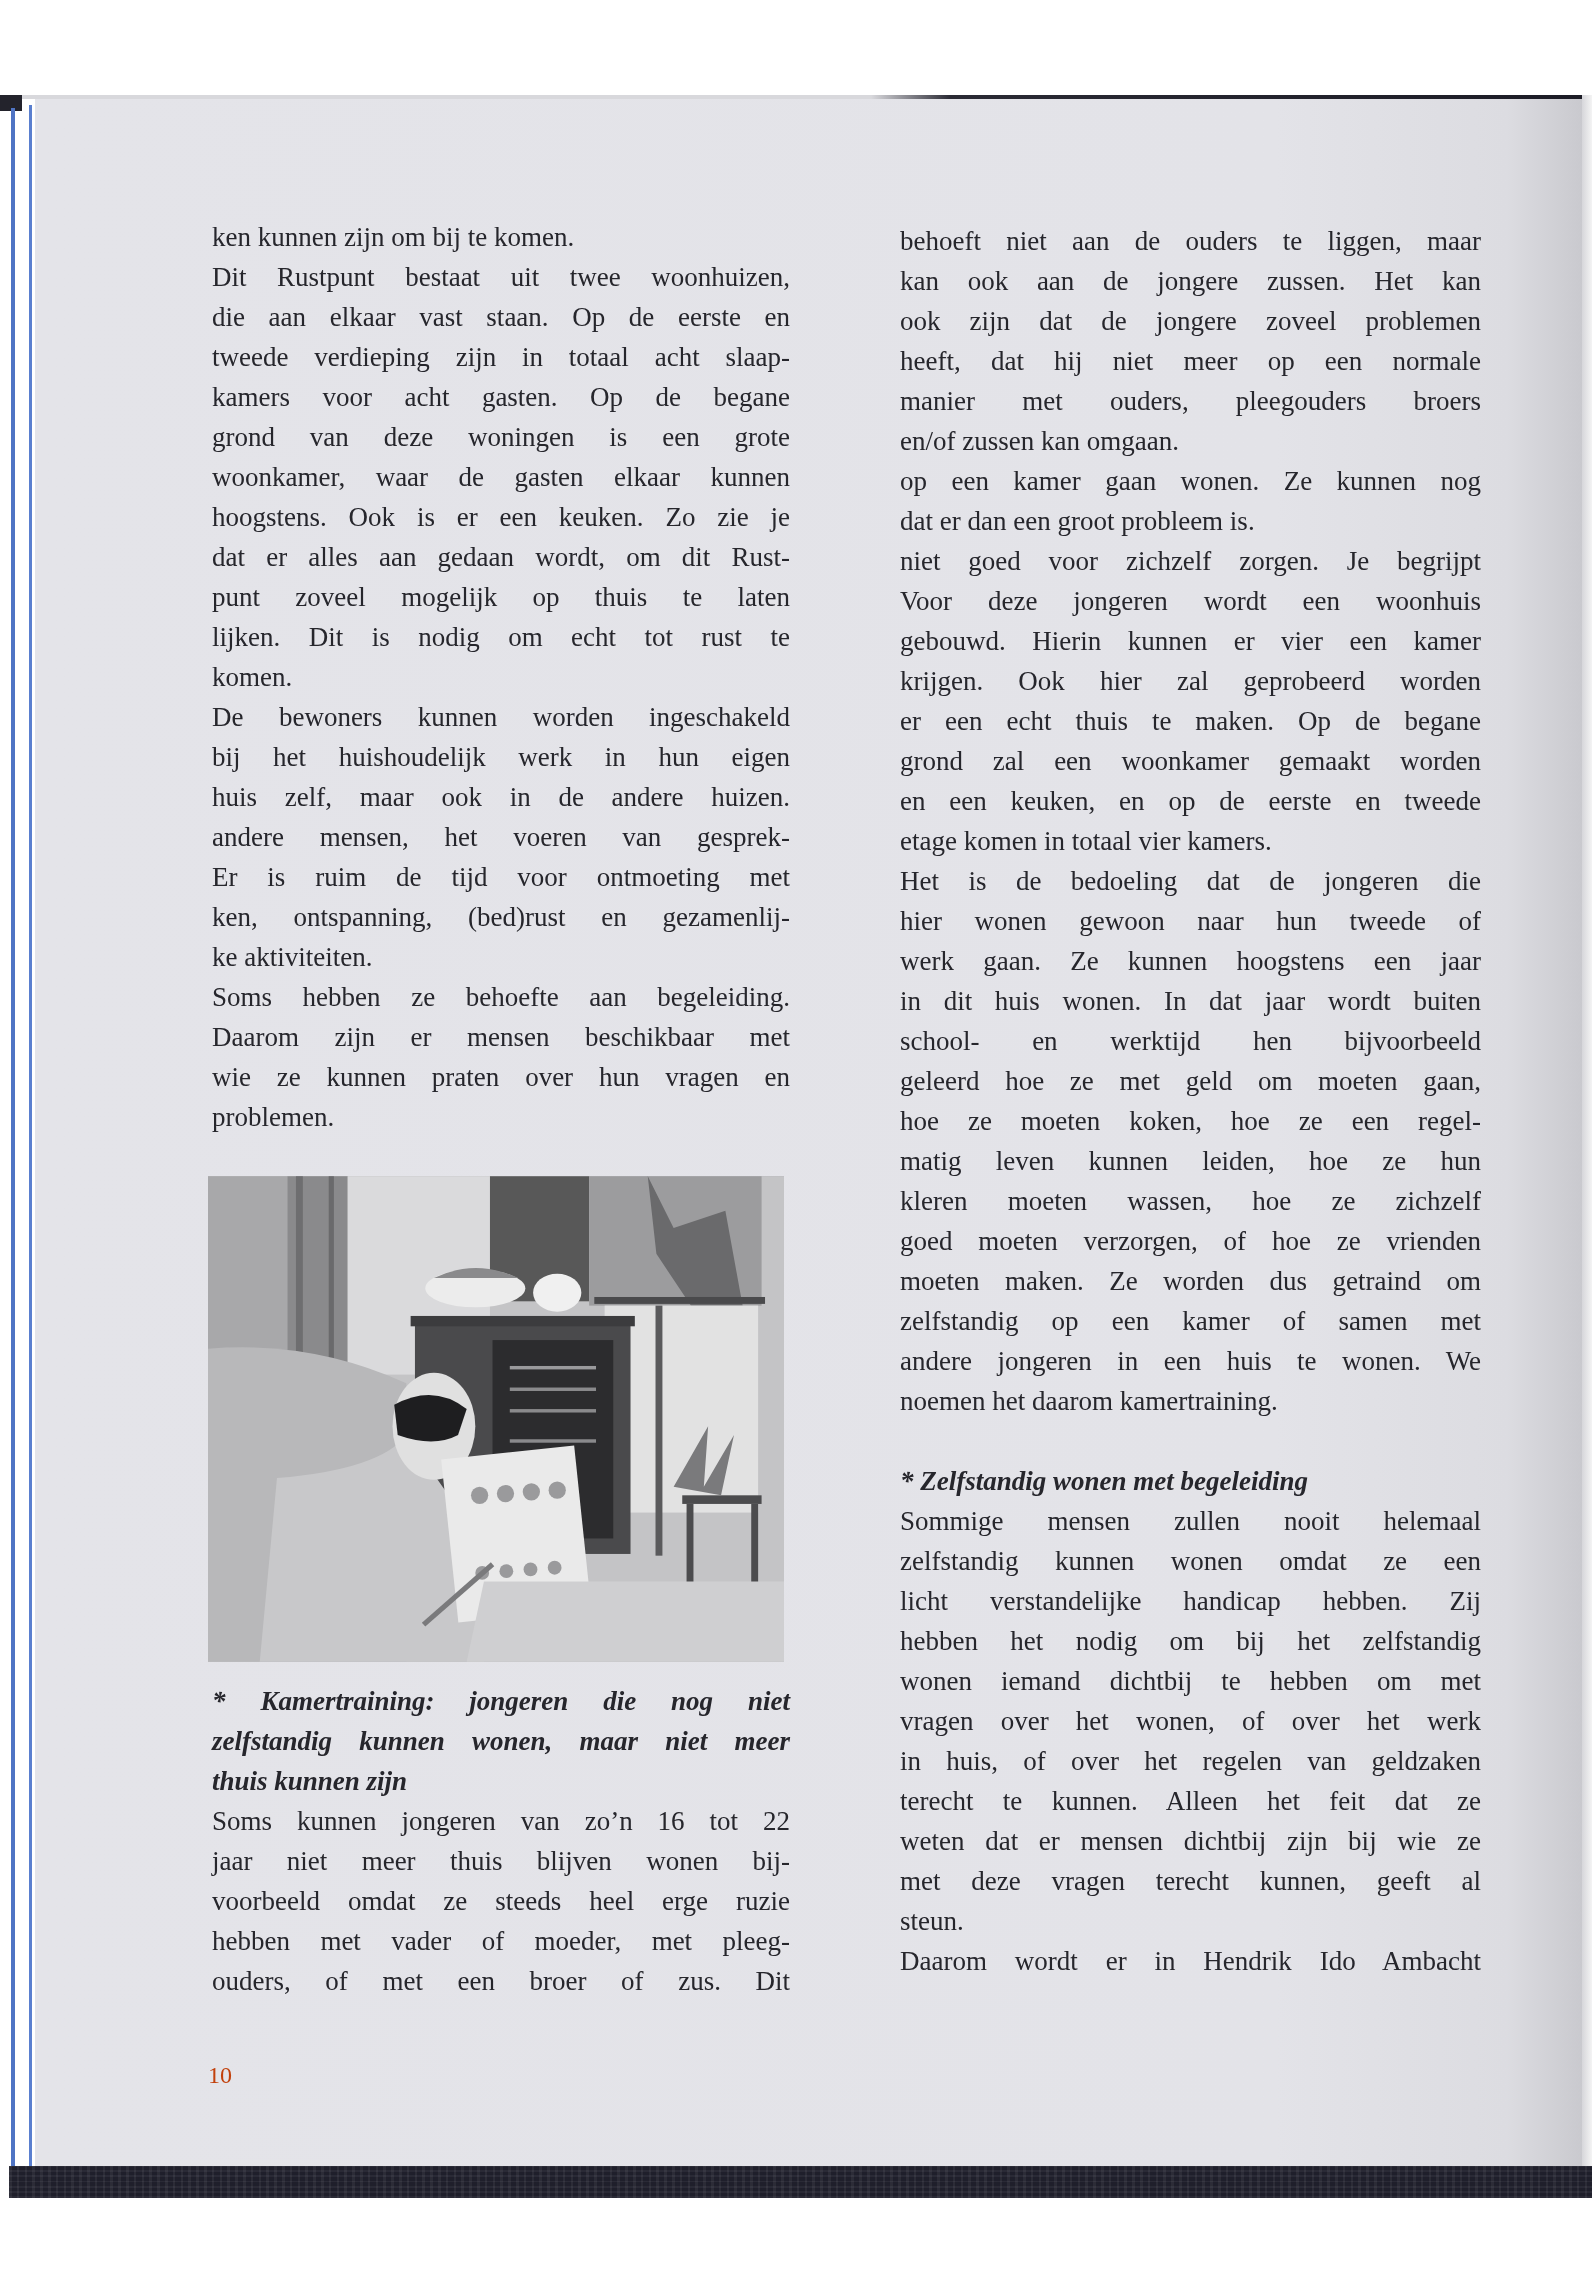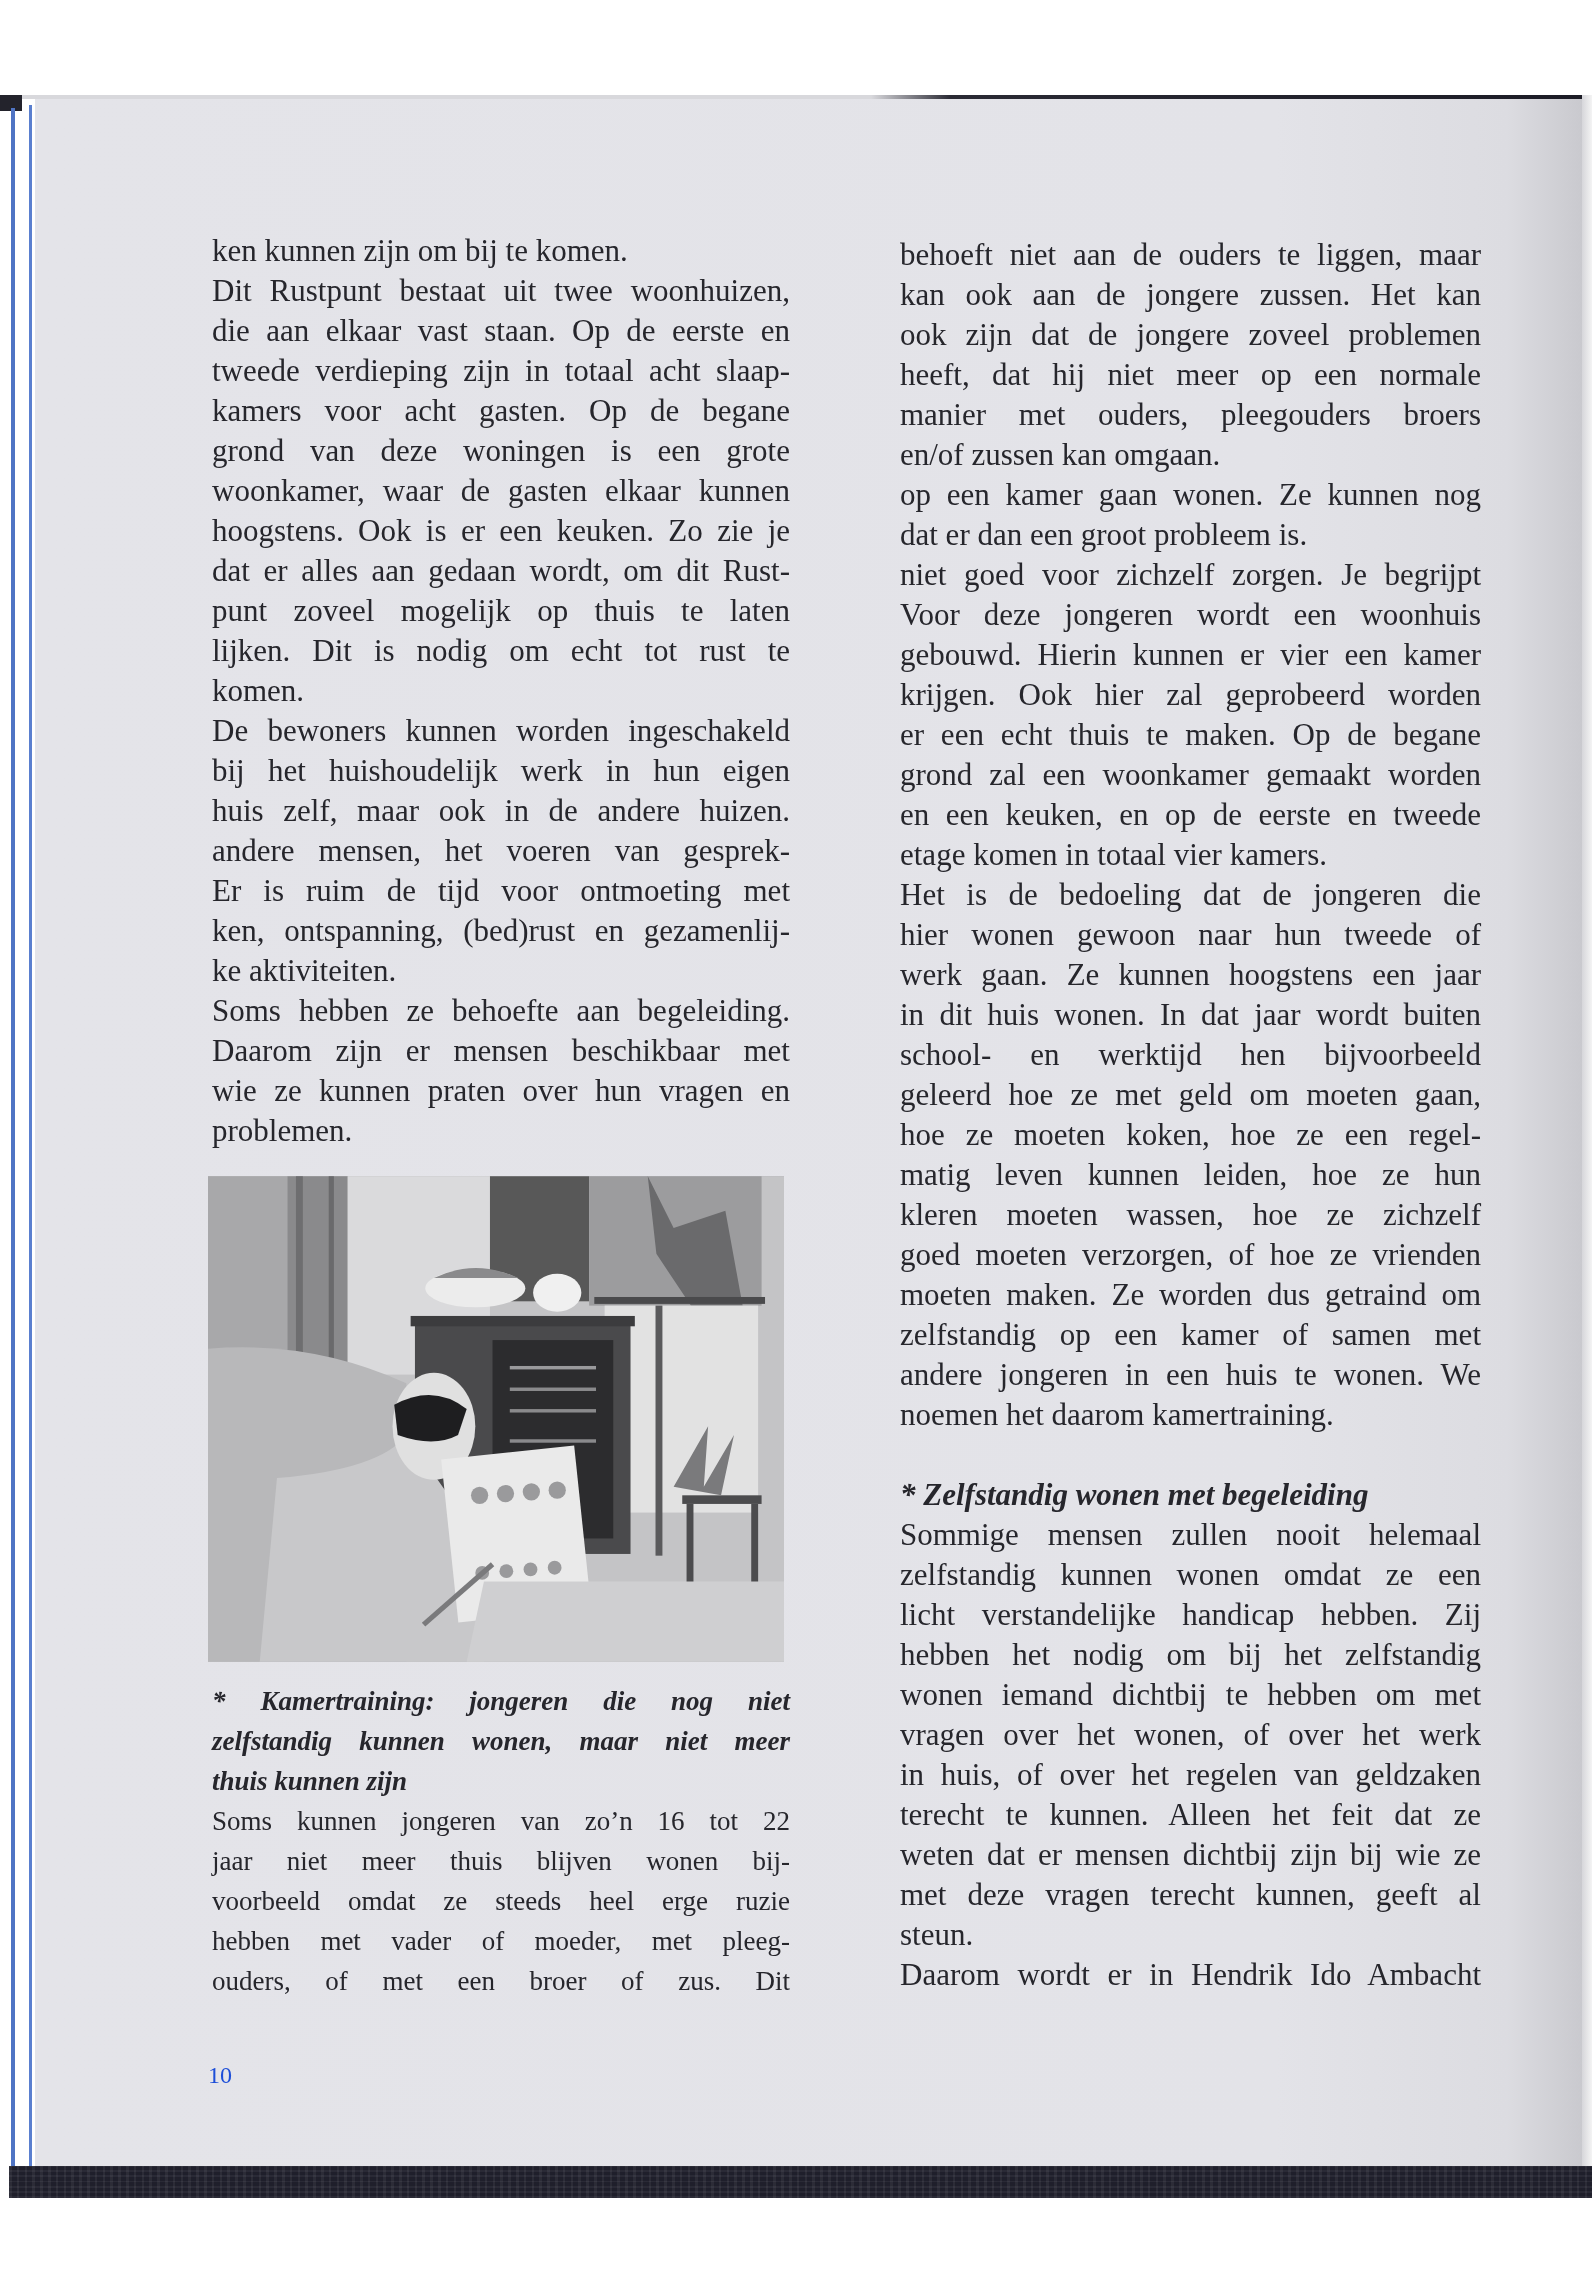--- a/index.html
+++ b/index.html
@@ -29,37 +29,37 @@
   }
   .spine-line.a { left: 11.2px; top: 108px; height: 2058px; }
   .spine-line.b { left: 28.5px; top: 105px; height: 2062px; background: #5a7fcf; }
   .bottom-band {
     position: absolute; left: 8.6px; top: 2166px; width: 1584px; height: 32px;
     background:
       repeating-linear-gradient(90deg, rgba(255,255,255,0.06) 0 2.6px, rgba(0,0,0,0) 2.6px 7.8px),
       repeating-linear-gradient(0deg, rgba(255,255,255,0.05) 0 1.7px, rgba(0,0,0,0) 1.7px 5.2px),
       #1f1f2b;
   }
-  .column { position: absolute; font-size: 31px; line-height: 40px; margin-top: 14px; }
+  .column { position: absolute; font-size: 27px; line-height: 40px; }
   .col-left { left: 212px; top: 217px; width: 578px; }
   .col-right { left: 900px; top: 221px; width: 581px; }
   .caption-block { position: absolute; left: 212px; top: 1681px; width: 578px; font-size: 27px; line-height: 40px; }
   .line {
     display: block; white-space: nowrap; overflow: visible;
     text-align: justify; text-align-last: justify; height: 40px;
   }
   .line.last { text-align-last: left; }
   .line.blank { }
   .line.italic { font-style: italic; font-weight: bold; font-family: Liberation Serif, serif; }
   .photo {
     position: absolute; left: 208px; top: 1176px; width: 576px; height: 486px;
     background: #b9b9bb; overflow: hidden;
   }
   .page-number {
-    position: absolute; left: 208px; top: 2062px; font-size: 24px; color: #1d4ed8;
+    position: absolute; left: 208px; top: 2062px; font-size: 24px; color: #c2410c;
   }
 </style>
 </head>
 <body>
 
 <div class="page"></div>
 <div class="top-edge"></div>
 <div class="corner-dark"></div>
 <div class="right-edge"></div>
 <div class="spine-line a"></div>

